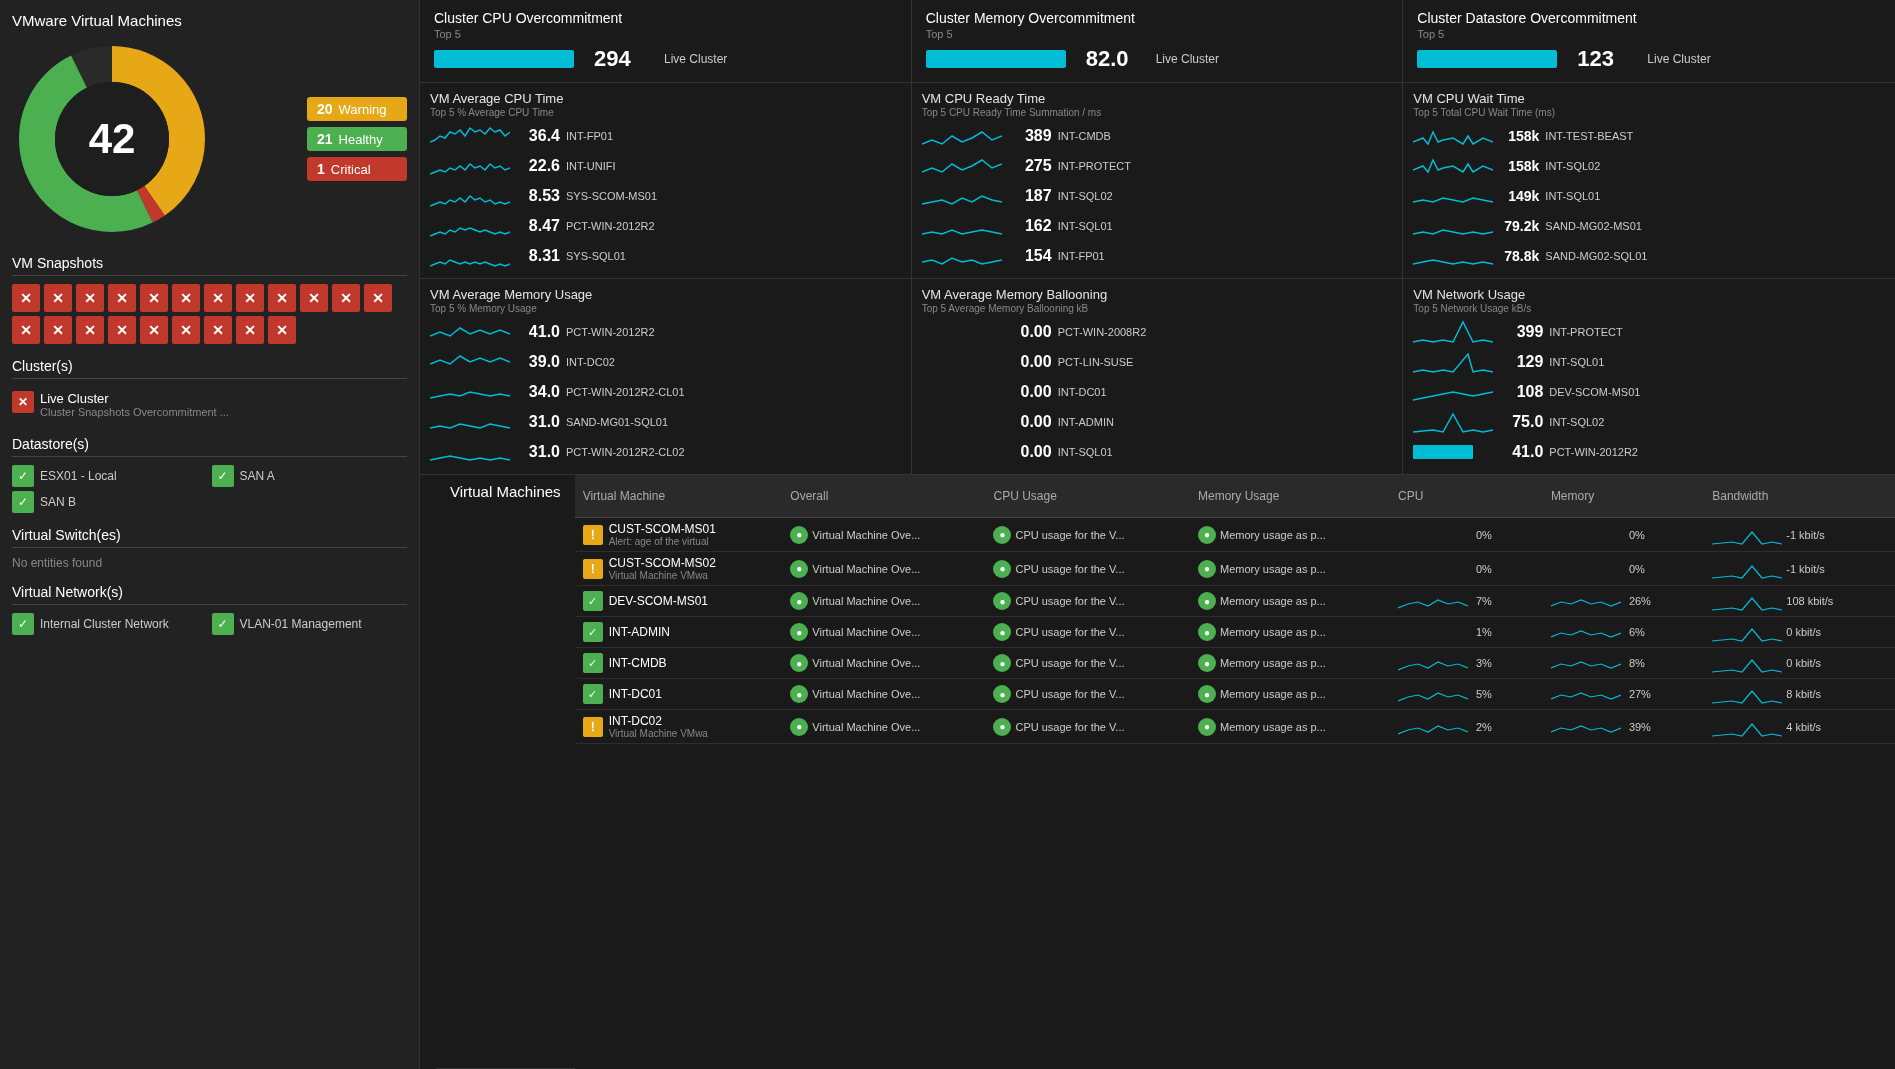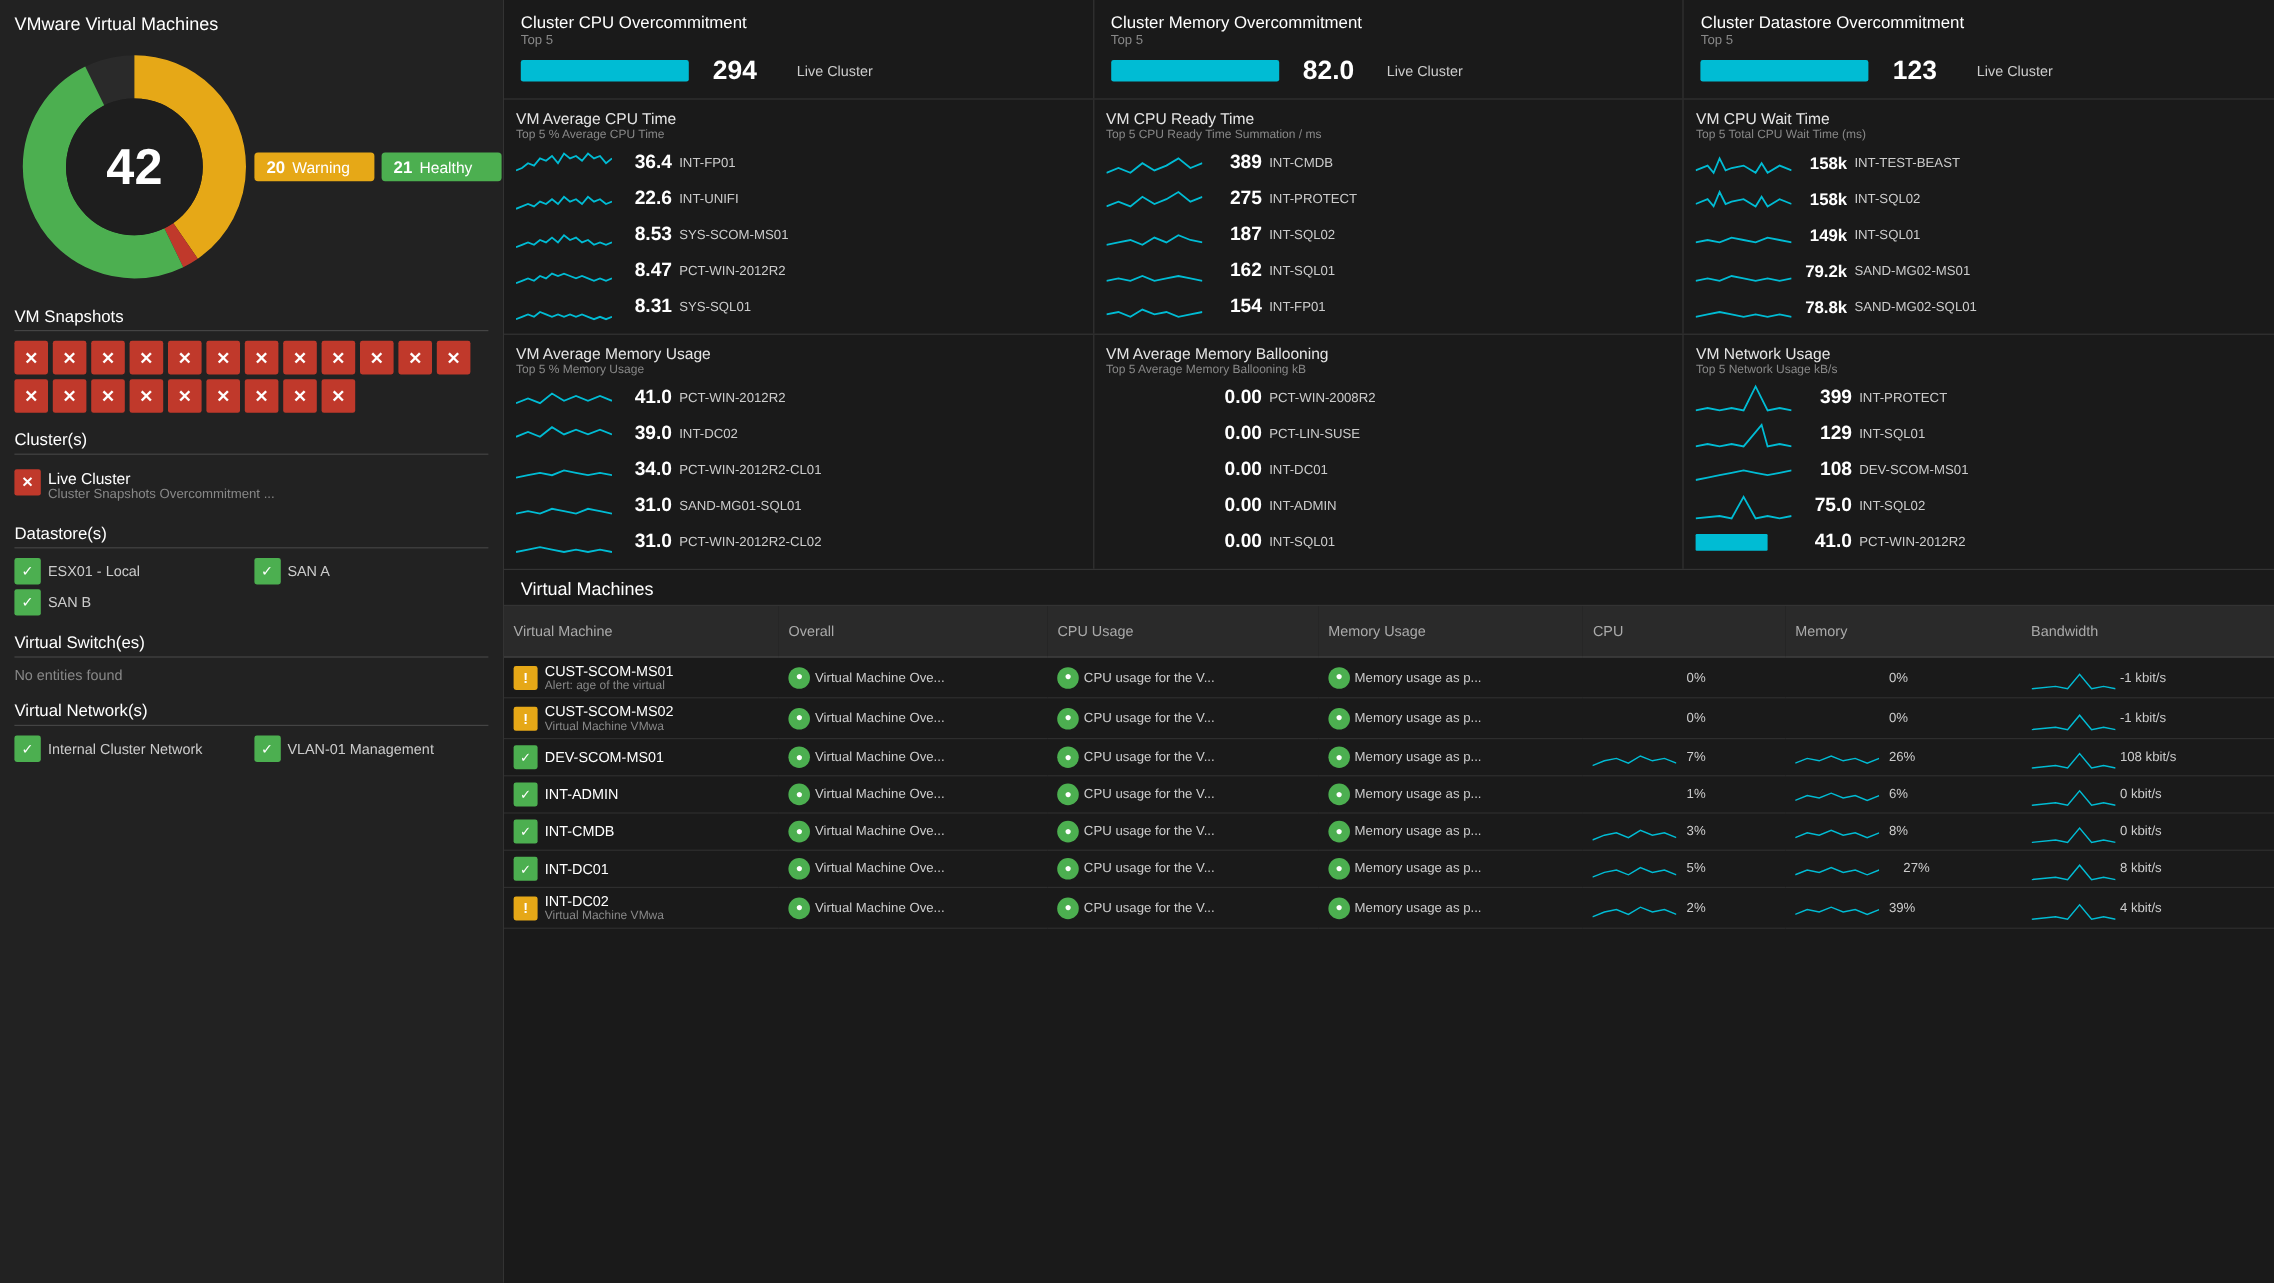--- a/index.html
+++ b/index.html
@@ -50,21 +50,21 @@
       position: absolute;
       top: 50%;
       left: 50%;
       transform: translate(-50%, -50%);
       font-size: 42px;
       font-weight: bold;
       color: #fff;
     }
     .legend {
       display: flex;
-      flex-direction: row;
+      flex-direction: column;
       gap: 6px;
     }
     .legend-item {
       display: flex;
       align-items: center;
       gap: 6px;
       padding: 4px 10px;
       border-radius: 3px;
       min-width: 100px;
     }
@@ -277,21 +277,22 @@
     .chart-bar-inner {
       height: 14px;
       background: #00bcd4;
       border-radius: 1px;
     }
     
     .vm-section {
       flex: 1;
       overflow: hidden;
       display: flex;
-      flex-direction: column;
+      flex-direction: row;
+      margin-left: 16px;
     }
     .vm-section-title {
       font-size: 15px;
       color: #fff;
       padding: 8px 14px 4px;
       border-bottom: 1px solid #333;
     }
     .vm-table {
       width: 100%;
       border-collapse: collapse;
@@ -1069,21 +1070,21 @@
     </td>
     <td>
       <div style="display:flex;align-items:center;gap:4px">
         <svg class="mini-spark" viewBox="0 0 70 22">
                       <polyline points="0,18 10,14 20,12 30,16 40,10 50,14 60,12 70,16" fill="none" stroke="#00bcd4" stroke-width="1.2"></polyline>
                     </svg>
         <span class="pct-text">5%</span>
       </div>
     </td>
     <td>
-      <div style="display:flex;align-items:center;gap:16px">
+      <div style="display:flex;align-items:center;gap:4px">
         <svg class="mini-spark" viewBox="0 0 70 22">
                       <polyline points="0,16 10,12 20,14 30,10 40,14 50,12 60,16 70,12" fill="none" stroke="#00bcd4" stroke-width="1.2"></polyline>
                     </svg>
         <span class="pct-text">27%</span>
       </div>
     </td>
     <td>
       <div style="display:flex;align-items:center;gap:4px">
         <svg class="mini-spark" viewBox="0 0 70 22">
                       <polyline points="0,20 20,18 30,20 40,8 50,20 60,18 70,20" fill="none" stroke="#00bcd4" stroke-width="1.2"></polyline>

